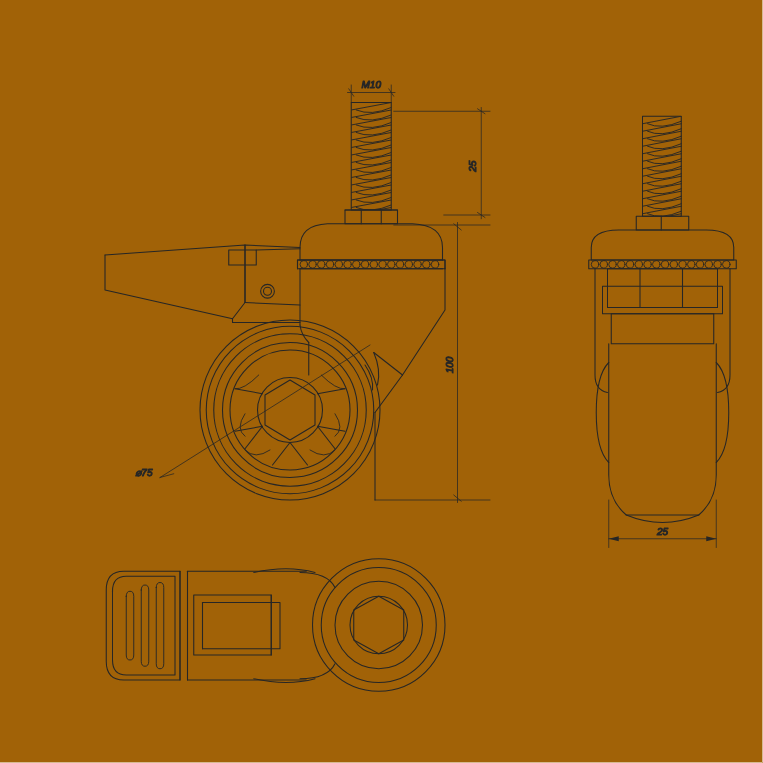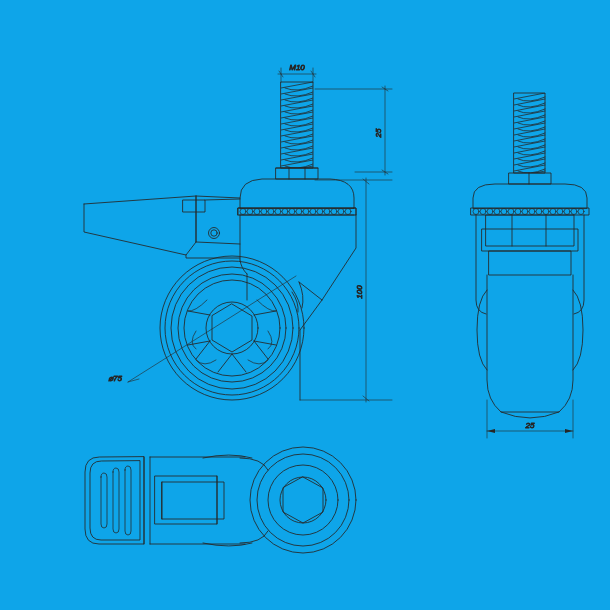--- a/index.html
+++ b/index.html
@@ -1,21 +1,21 @@
 <!DOCTYPE html>
 <html><head>
 <meta charset="utf-8">
 <style>
   html,body{margin:0;padding:0;background:#ffffff;}
   body{
     width:610px;height:610px;overflow:hidden;
     font-family:"Liberation Sans", sans-serif;
     background:#ffffff;
   }
-  #sheet{position:relative;width:610px;height:610px;background:#0ea5e9;}
+  #sheet{position:relative;width:610px;height:610px;background:#a16207;}
   svg{display:block;}
   .dimtext{
     font-family:"Liberation Sans", sans-serif;
     font-size:8px;
     fill:#1a1a1a;
     font-style:italic;
   }
 </style>
 </head>
 <body>

